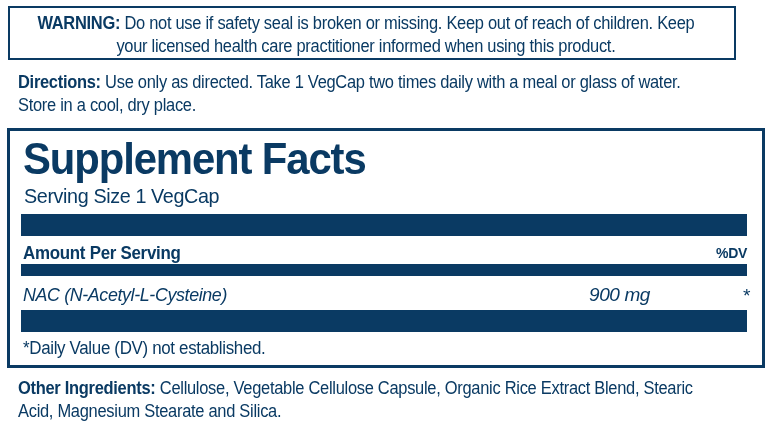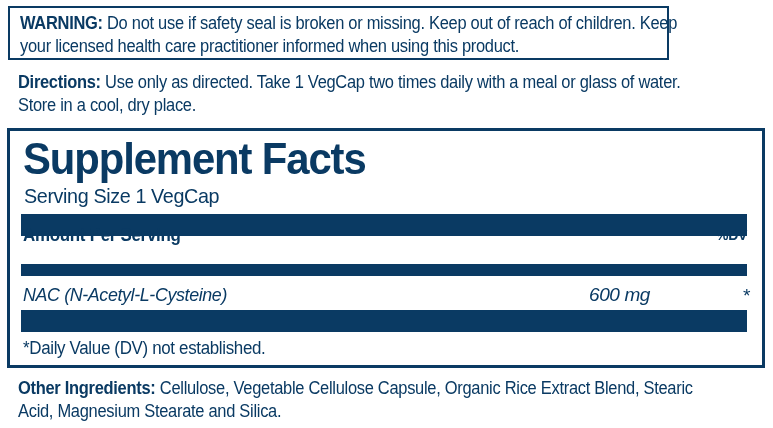--- a/index.html
+++ b/index.html
@@ -22,24 +22,25 @@
     top: 0;
     width: 773px;
     height: 428px;
   }
 
   
   .warning-box {
     position: absolute;
     left: 8px;
     top: 6px;
-    width: 661px;
+    width: 728px;
     height: 54px;
     border: 2px solid #0a3a63;
     box-sizing: border-box;
+    text-align: center;
   }
   .warning-text {
     position: absolute;
     left: 10px;
     top: 4px;
     width: 736px;
     font-size: 17.5px;
     line-height: 23px;
     letter-spacing: -0.3px;
     transform: scaleX(0.94);
@@ -110,21 +111,21 @@
     background: #0a3a63;
   }
   .bar-thick-1 { top: 83px;  height: 22px; }
   .bar-thin    { top: 133px; height: 12px; }
   .bar-thick-2 { top: 179px; height: 22px; }
 
   
   .amount-row {
     position: absolute;
     left: 13px;
-    top: 93px;
+    top: 111px;
     width: 724px;
     height: 24px;
   }
   .amount-label {
     position: absolute;
     left: 0;
     top: 0;
     font-size: 18px;
     font-weight: bold;
     line-height: 22px;
@@ -232,21 +233,21 @@
 
     <div class="amount-row">
       <div class="amount-label">Amount Per Serving</div>
       <div class="dv-label">%DV</div>
     </div>
 
     <div class="bar bar-thin"></div>
 
     <div class="ingredient-row">
       <div class="ingredient-name">NAC (N-Acetyl-L-Cysteine)</div>
-      <div class="ingredient-amount">600 mg</div>
+      <div class="ingredient-amount">900 mg</div>
       <div class="ingredient-dv">*</div>
     </div>
 
     <div class="bar bar-thick-2"></div>
 
     <div class="footnote">*Daily Value (DV) not established.</div>
   </div>
 
   <div class="other-ingredients"><span class="lead">Other Ingredients:</span><span> Cellulose, Vegetable Cellulose Capsule, Organic Rice Extract Blend, Stearic Acid, Magnesium Stearate and Silica.</span></div>
 

